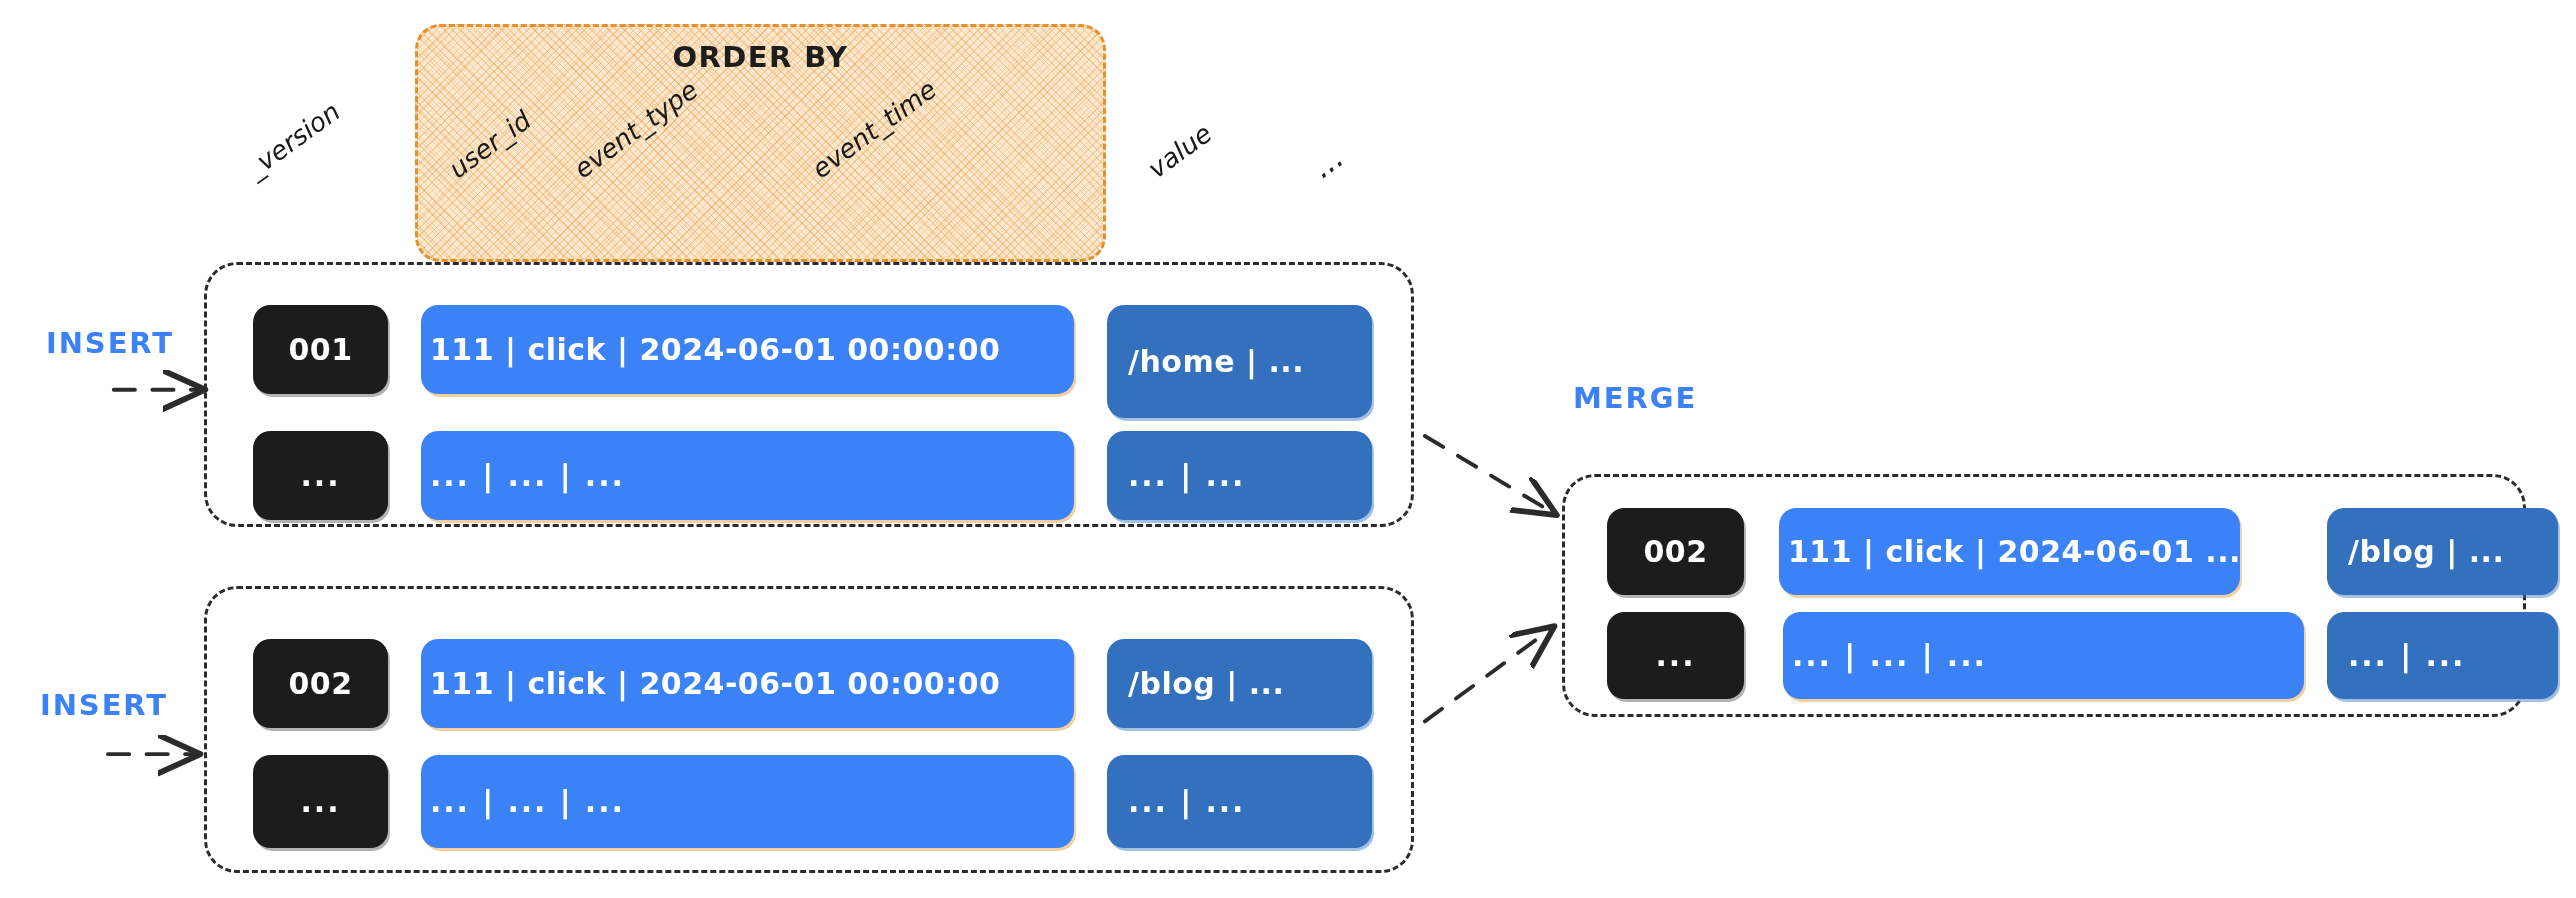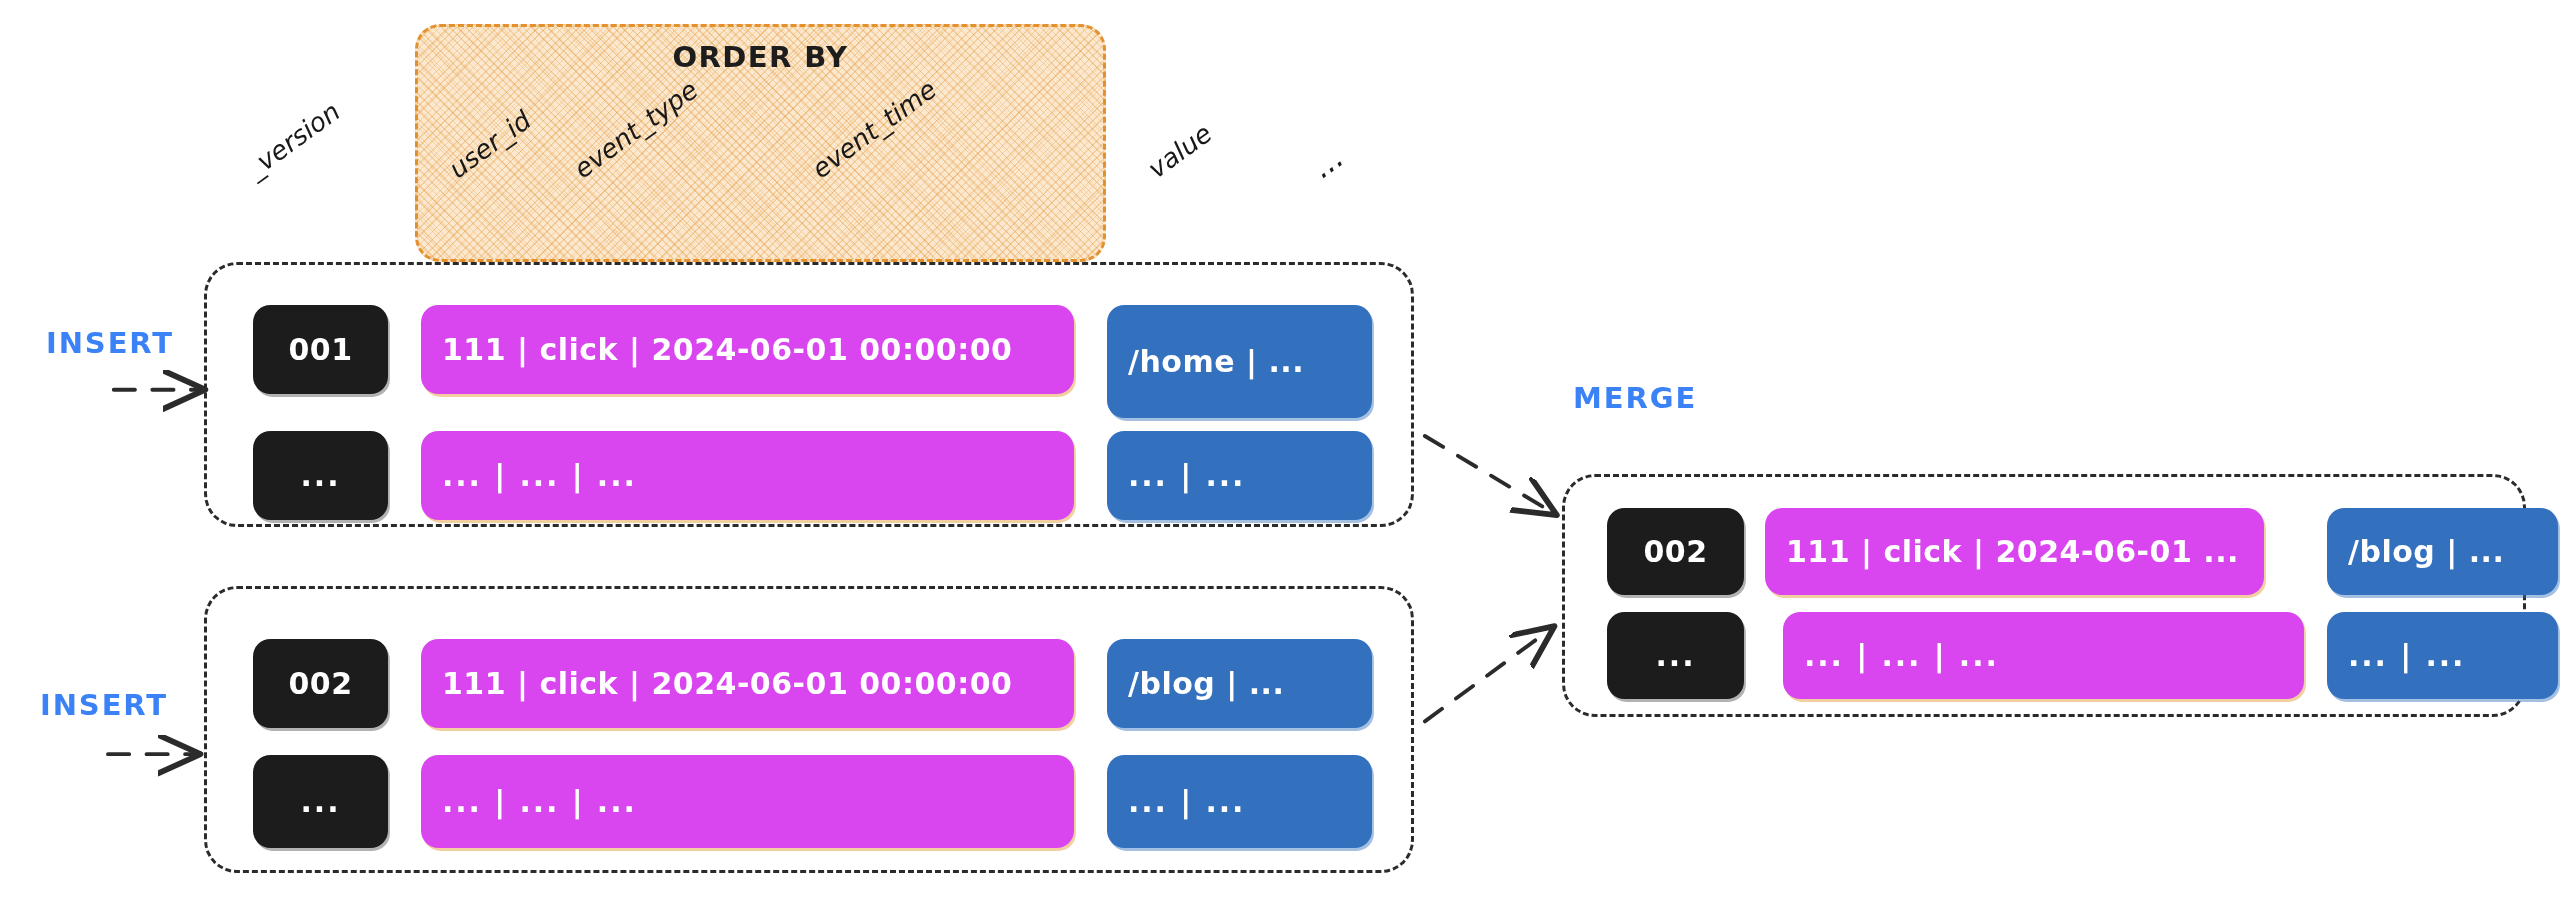--- a/index.html
+++ b/index.html
@@ -87,22 +87,22 @@
     white-space: nowrap;
     overflow: hidden;
   }
   .cell-version {
     background: #1c1c1c;
     justify-content: center;
     font-size: 30px;
     box-shadow: 1.9px 2.9px 0 rgba(0,0,0,0.30);
   }
   .cell-key {
-    background: #d946ef;
-    padding-left: 21px;
+    background: #3b82f6;
+    padding-left: 9px;
     font-size: 30px;
     box-shadow: 1.9px 2.9px 0 rgba(226,146,47,0.45);
   }
   .cell-value {
     background: #3370be;
     padding-left: 21px;
     font-size: 30px;
     box-shadow: 1.9px 2.9px 0 rgba(51,112,190,0.45);
   }
   .cell.dots { font-size: 30px; letter-spacing: 1.9px; }
@@ -171,21 +171,21 @@
     <div class="cell cell-version dots" style="left:46px; top:166px; width:135px; height:93px;">...</div>
     <div class="cell cell-key dots" style="left:214px; top:166px; width:653px; height:93px;">...  |  ...     | ...</div>
     <div class="cell cell-value dots" style="left:900px; top:166px; width:265px; height:93px;">...     | ...</div>
   </div>
 
   <div class="abs txt-label" style="left:1573px; top:381px;">MERGE</div>
 
   <div class="abs data-block" style="left:1562px; top:474px; width:964px; height:243px;">
 
     <div class="cell cell-version" style="left:42px; top:31px; width:137px; height:87px;">002</div>
-    <div class="cell cell-key" style="left:200px; top:31px; width:499px; height:87px;">111  |  click  | 2024-06-01 ...</div>
+    <div class="cell cell-key" style="left:214px; top:31px; width:461px; height:87px;">111  |  click  | 2024-06-01 ...</div>
     <div class="cell cell-value" style="left:762px; top:31px; width:231px; height:87px;">/blog  | ...</div>
 
     <div class="cell cell-version dots" style="left:42px; top:135px; width:137px; height:87px;">...</div>
     <div class="cell cell-key dots" style="left:218px; top:135px; width:521px; height:87px;">...  |  ...     | ...</div>
     <div class="cell cell-value dots" style="left:762px; top:135px; width:231px; height:87px;">...     | ...</div>
   </div>
 
   <svg id="arrows" viewBox="0 0 2672 932">
     <defs>
       <marker id="ah" markerWidth="14" markerHeight="14" refX="9" refY="5" orient="auto" markerUnits="strokeWidth">

